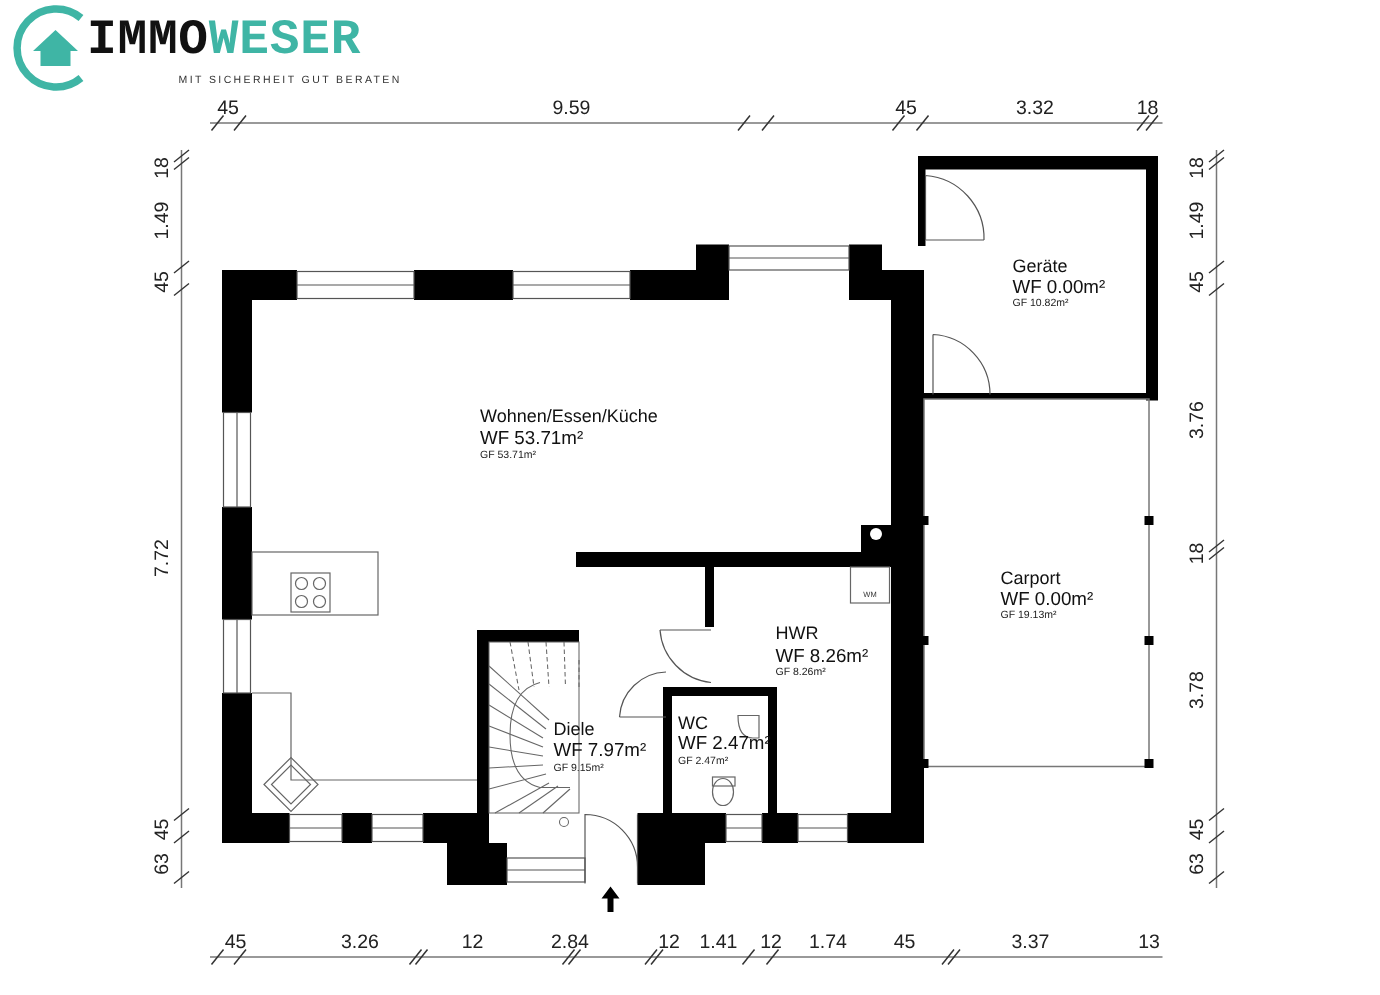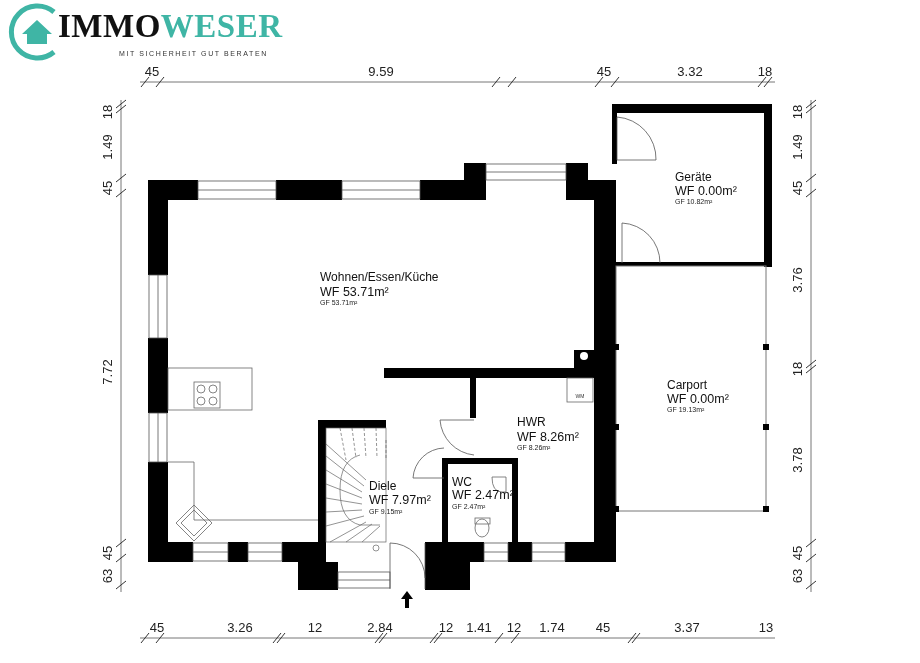--- a/index.html
+++ b/index.html
@@ -1,18 +1,18 @@
 <!DOCTYPE html>
 <html><head>
 <meta charset="utf-8">
 <style>
   html, body { margin:0; padding:0; background:#ffffff; }
   body { width:920px; height:663px; position:relative; overflow:hidden; font-family:"Liberation Sans", sans-serif; }
   .logo { position:absolute; left:4px; top:2px; width:270px; height:60px; }
-  .logo-text { position:absolute; left:54px; top:8px; font-family:Liberation Serif, serif; font-weight:bold; font-size:33px; letter-spacing:0.5px; line-height:1; }
+  .logo-text { position:absolute; left:54px; top:8px; font-family:Liberation Mono, monospace; font-weight:bold; font-size:33px; letter-spacing:0.5px; line-height:1; }
   .logo-text .a { color:#111111; }
   .logo-text .b { color:#3fb5a5; }
   .logo-tag { position:absolute; left:115px; top:48px; font-size:7px; letter-spacing:1.6px; color:#333; }
   svg.plan { position:absolute; left:0; top:0; }
   .dim { font-family:"Liberation Sans", sans-serif; font-size:13px; fill:#222; }
   .room-name { font-family:"Liberation Sans", sans-serif; font-size:12px; fill:#111; }
   .room-wf { font-family:"Liberation Sans", sans-serif; font-size:12.5px; fill:#111; }
   .room-gf { font-family:"Liberation Sans", sans-serif; font-size:7px; fill:#222; }
 </style>
 </head>

